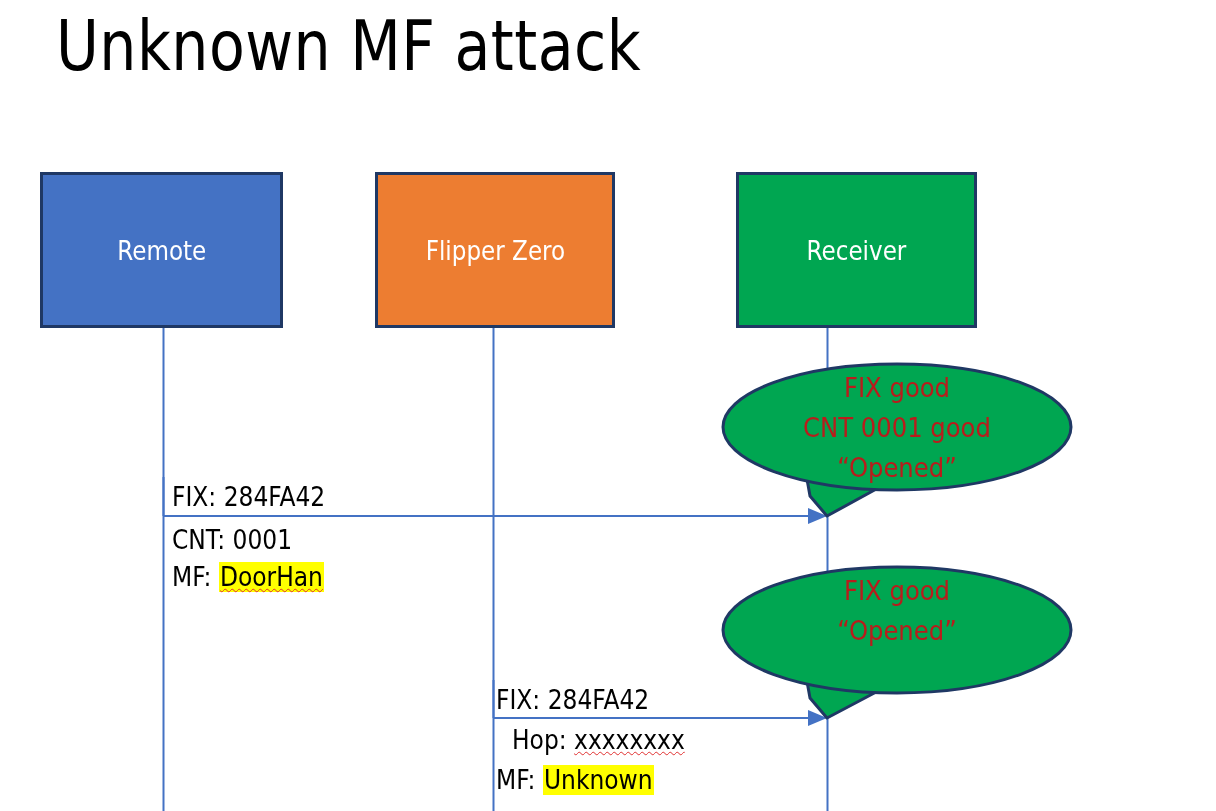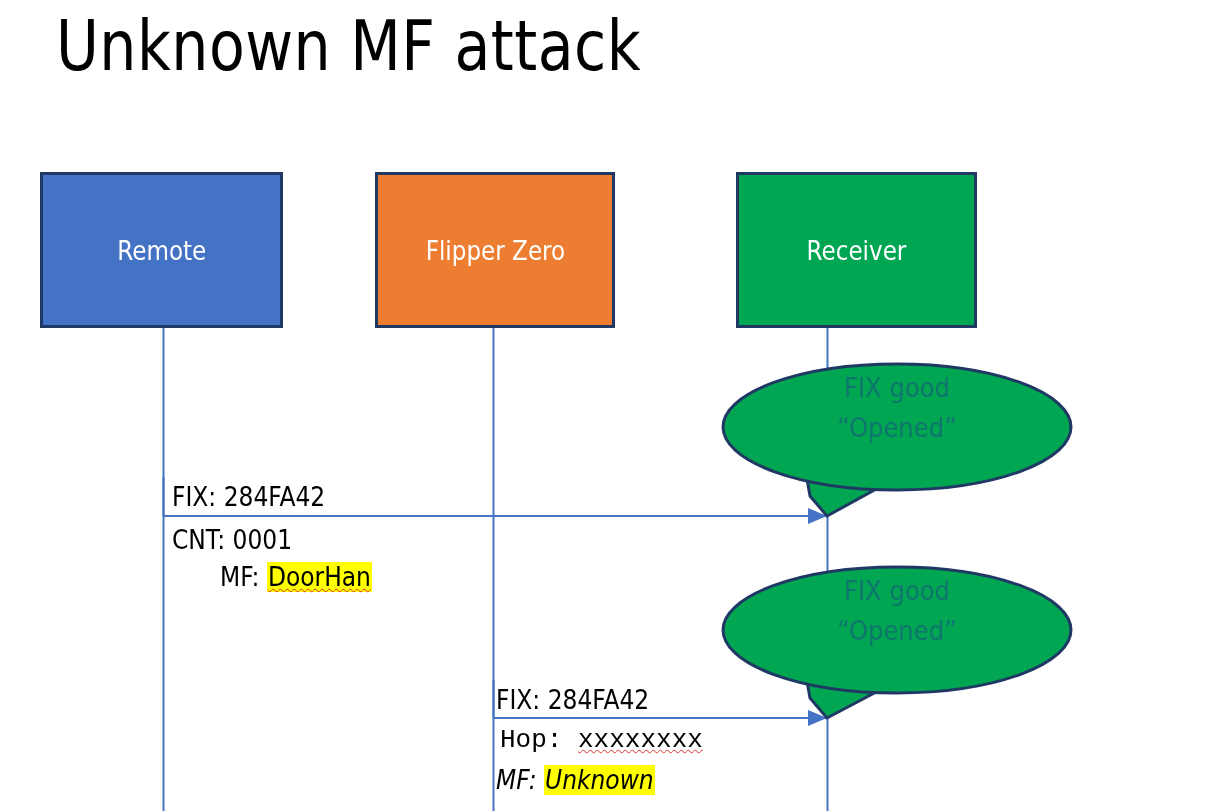--- a/index.html
+++ b/index.html
@@ -89,32 +89,32 @@
     text-decoration: underline;
     text-decoration-style: wavy;
     text-decoration-color: #E03030;
     text-decoration-thickness: 1px;
     text-underline-offset: 2px;
   }
 
   #msg-1 { left: 172px; top: 477px; }
   #msg-1 .line-a { position: absolute; left: 0; top: 0; }
   #msg-1 .line-b { position: absolute; left: 0; top: 43px; }
-  #msg-1 .line-c { position: absolute; left: 0; top: 80px; margin-left: 48px; }
+  #msg-1 .line-c { position: absolute; left: 0; top: 80px; }
 
   #msg-2 { left: 496px; top: 680px; }
   #msg-2 .line-a { position: absolute; left: 0; top: 0; }
-  #msg-2 .line-b { position: absolute; left: 4px; top: 40px; font-family: Liberation Mono, monospace; }
-  #msg-2 .line-c { position: absolute; left: 0; top: 80px; font-style: italic; }
+  #msg-2 .line-b { position: absolute; left: 16px; top: 40px; }
+  #msg-2 .line-c { position: absolute; left: 0; top: 80px; }
 
   
   .bubble-text {
     position: absolute;
     text-align: center;
-    color: #0f766e;
+    color: #b91c1c;
     font-family: "DejaVu Sans Condensed", "DejaVu Sans", "Liberation Sans", sans-serif;
     font-size: 27px;
     font-weight: 400;
     line-height: 40px;
     white-space: nowrap;
   }
   #bubble-text-1 { left: 722px; top: 368px; width: 350px; }
   #bubble-text-2 { left: 722px; top: 571px; width: 350px; }
 </style>
 </head>
@@ -181,20 +181,21 @@
     <span class="msg-line line-b">
       <span>Hop: </span><span class="sq">xxxxxxxx</span>
     </span>
     <span class="msg-line line-c">
       <span>MF: </span><span class="hl">Unknown</span>
     </span>
   </div>
 
   <div class="bubble-text" id="bubble-text-1">
     <div>FIX good</div>
+    <div>CNT 0001 good</div>
     <div>“Opened”</div>
   </div>
 
   <div class="bubble-text" id="bubble-text-2">
     <div>FIX good</div>
     <div>“Opened”</div>
   </div>
 
 </div>
 

